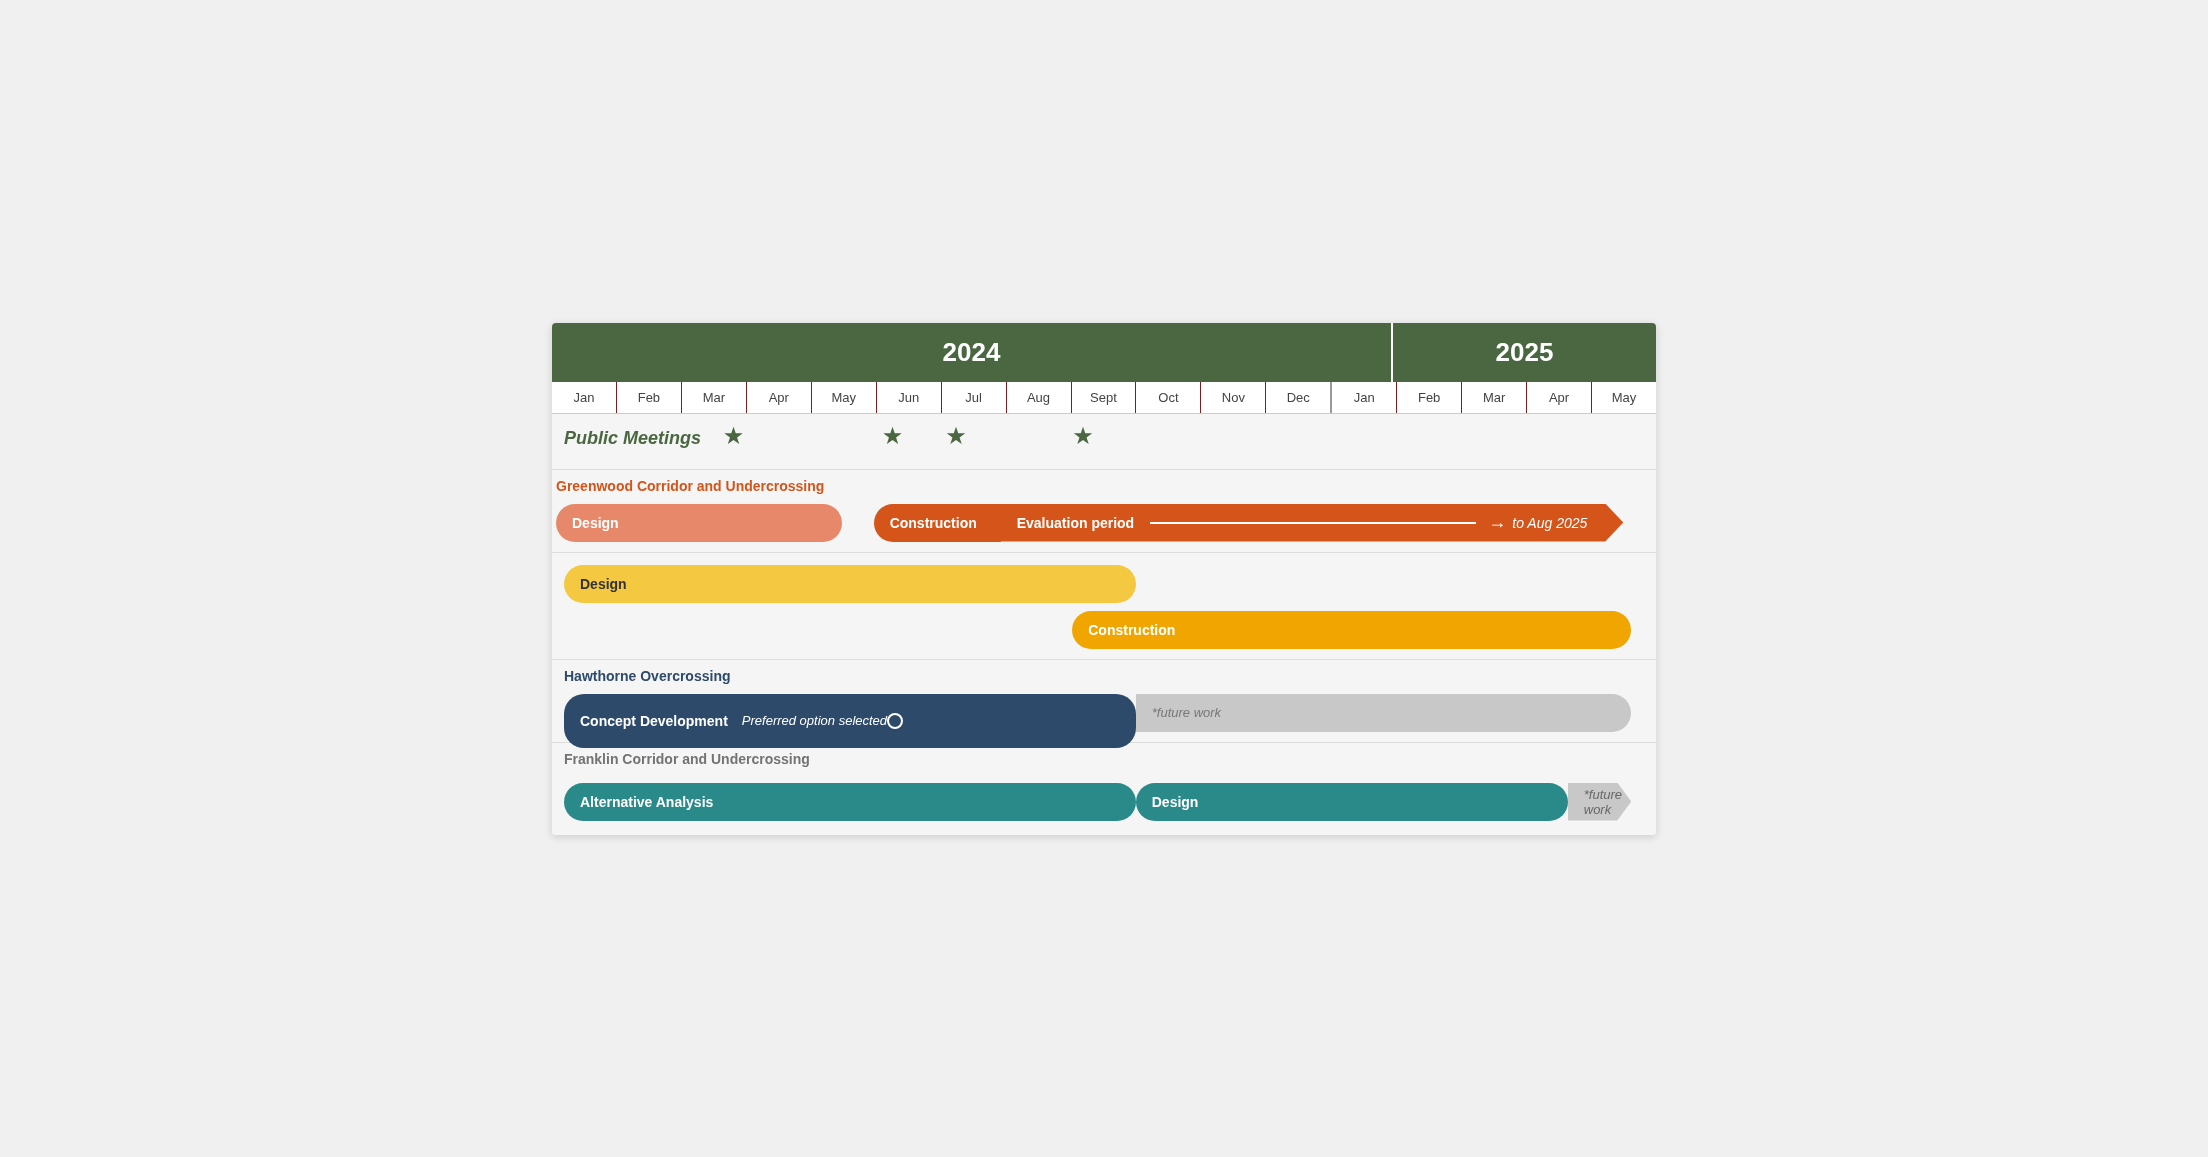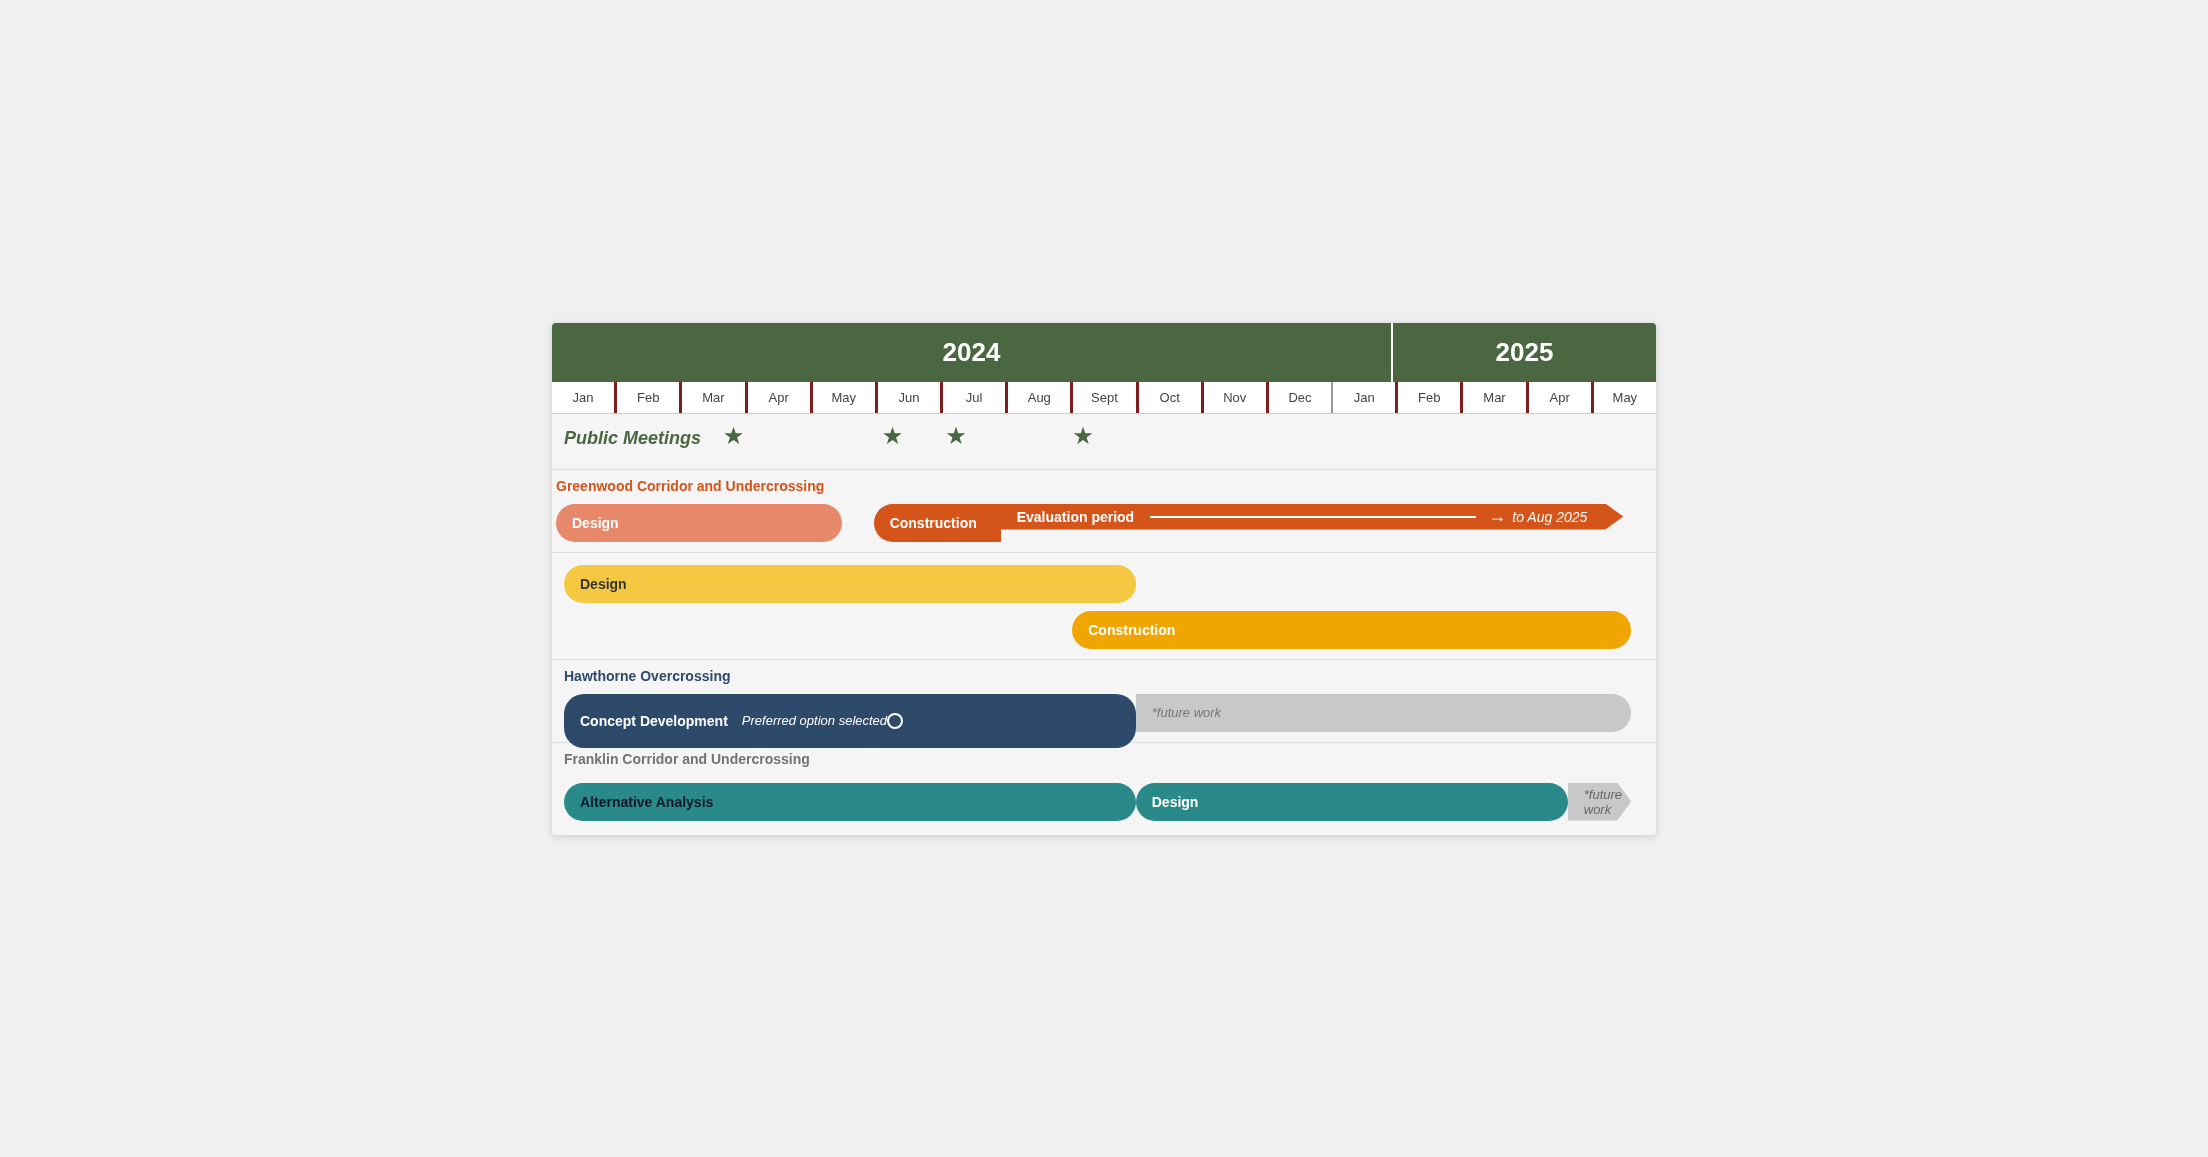--- a/index.html
+++ b/index.html
@@ -49,21 +49,21 @@
       background: white;
       border-bottom: 1px solid #ccc;
     }
     .month-cell {
       flex: 1;
       text-align: center;
       padding: 8px 0;
       font-size: 13px;
       color: #444;
       font-weight: 500;
-      border-right: 3px solid #7f1d1d;
+      border-right: 1px solid #7f1d1d;
     }
     .month-cell:last-child { border-right: none; }
 
     
     
     
 
   </style>
 </head>
 <body>
@@ -112,21 +112,21 @@
 
     <div style="background:#f5f5f5; padding: 8px 12px 6px 4px;">
       <div style="font-weight:bold; font-size:14px; color:#d4541a; margin-bottom:6px;">Greenwood Corridor and Undercrossing</div>
       <div style="position:relative; height:46px;" id="greenwood-bars">
           <div style="position: absolute; left: 0px; width: 285.882px; height: 38px; top: 4px; background: rgb(232, 136, 106); display: flex; align-items: center; padding: 0px 16px; font-weight: bold; font-size: 14px; color: white; border-radius: 20px;">
             <span>Design</span>
           </div>
           <div style="position: absolute; left: 317.647px; width: 127.059px; height: 38px; top: 4px; background: rgb(212, 84, 26); display: flex; align-items: center; padding: 0px 16px; font-weight: bold; font-size: 14px; color: white; border-radius: 20px 0px 0px 20px;">
             <span>Construction</span>
           </div>
-          <div style="position: absolute; left: 444.706px; width: 622.588px; height: 26px; top: 4px; background: rgb(212, 84, 26); display: flex; align-items: center; padding: 0px 16px; font-weight: bold; font-size: 14px; color: white; border-radius: 0px; clip-path: polygon(0px 0px, calc(100% - 18px) 0px, 100% 50%, calc(100% - 18px) 100%, 0px 100%);">
+          <div style="position: absolute; left: 444.706px; width: 622.588px; height: 38px; top: 4px; background: rgb(212, 84, 26); display: flex; align-items: center; padding: 0px 16px; font-weight: bold; font-size: 14px; color: white; border-radius: 0px; clip-path: polygon(0px 0px, calc(100% - 18px) 0px, 100% 50%, calc(100% - 18px) 100%, 0px 100%);">
             <div style="display: flex; align-items: center; width: 100%;">
               <span style="font-weight: bold; margin-right: 10px;">Evaluation period</span>
               <div style="height: 2px; background: white; flex: 1 1 0%; margin: 0px 6px;"></div>
               <span style="font-size: 18px; margin: 0px 6px;">→</span>
               <span style="font-style: italic; font-weight: normal; margin-right: 20px;">to Aug 2025</span>
             </div>
           </div>
         </div>
     </div>
 
@@ -159,21 +159,21 @@
             <span>*future work</span>
           </div>
         </div>
     </div>
 
     <div style="height:1px; background:#ddd;"></div>
 
     <div style="background:#f5f5f5; padding: 8px 12px 10px 12px;">
       <div style="font-weight:bold; font-size:14px; color:#737373; margin-bottom:12px;">Franklin Corridor and Undercrossing</div>
       <div style="position:relative; height:46px;" id="franklin-bars">
-          <div style="position: absolute; left: 0px; width: 571.765px; height: 38px; top: 4px; background: rgb(42, 138, 138); display: flex; align-items: center; padding: 0px 16px; font-weight: bold; font-size: 14px; color: #0f172a; border-radius: 20px;">
+          <div style="position: absolute; left: 0px; width: 571.765px; height: 38px; top: 4px; background: rgb(42, 138, 138); display: flex; align-items: center; padding: 0px 16px; font-weight: bold; font-size: 14px; color: #ffffff; border-radius: 20px;">
             <span>Alternative Analysis</span>
           </div>
           <div style="position: absolute; left: 571.765px; width: 432px; height: 38px; top: 4px; background: rgb(42, 138, 138); display: flex; align-items: center; padding: 0px 16px; font-weight: bold; font-size: 14px; color: white; border-radius: 20px;">
             <span>Design</span>
           </div>
           <div style="position: absolute; left: 1003.76px; width: 63.5294px; height: 38px; top: 4px; background: rgb(200, 200, 200); display: flex; align-items: center; padding: 0px 16px; font-weight: normal; font-size: 13px; color: rgb(102, 102, 102); border-radius: 0px; font-style: italic; clip-path: polygon(0px 0px, calc(100% - 14px) 0px, 100% 50%, calc(100% - 14px) 100%, 0px 100%);">
             <span>*future work</span>
           </div>
         </div>
     </div>

